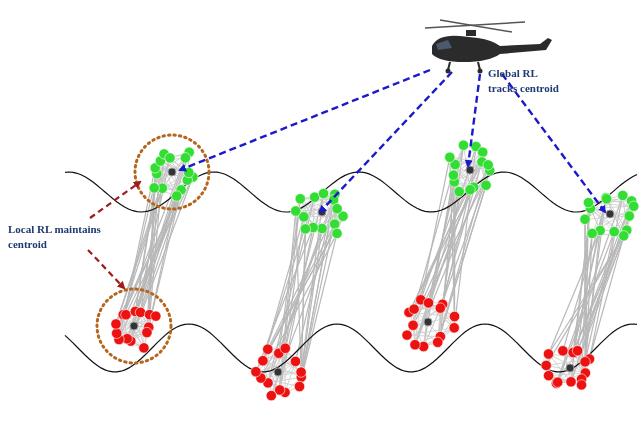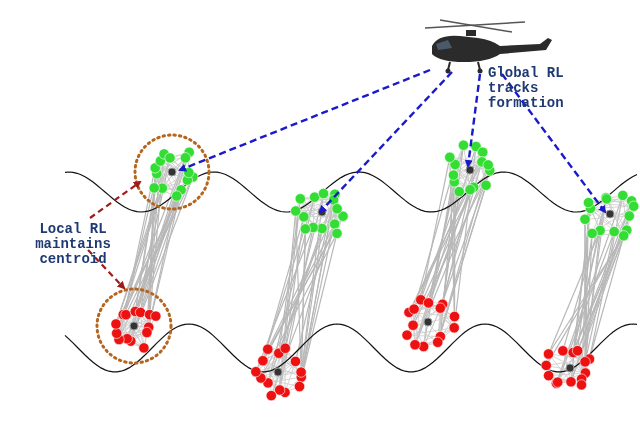--- a/index.html
+++ b/index.html
@@ -1,18 +1,18 @@
 <!DOCTYPE html>
 <html><head>
 <meta charset="utf-8">
 <style>
   html, body { margin: 0; padding: 0; background: #ffffff; }
   body { width: 640px; height: 426px; overflow: hidden; position: relative; font-family: "Liberation Sans", sans-serif; }
   #stage { position: absolute; left: 0; top: 0; width: 640px; height: 426px; }
-  .lbl { position: absolute; font-family: Liberation Mono, monospace; font-weight: bold; font-size: 14px; line-height: 15px; }
+  .lbl { position: absolute; font-family: Liberation Serif, serif; font-weight: bold; font-size: 11px; line-height: 15px; }
   #local-label { left: 8px; top: 222px; width: 130px; }
   #global-label { left: 488px; top: 66px; width: 120px; }
 </style>
 </head>
 <body>
 
 <div id="stage">
   <svg id="svg" width="640" height="426" viewBox="0 0 640 426">
     <defs>
       <marker id="arrow-blue" markerWidth="8" markerHeight="8" refX="6" refY="4" orient="auto" markerUnits="userSpaceOnUse">
@@ -630,21 +630,21 @@
         <path d="M432,46 Q438,34 460,36 L478,38 Q492,40 500,46 L540,44 L548,38 L552,40 L546,50 L500,54 Q488,62 464,62 Q440,62 432,54 Z" fill="#2b2b2b"></path>
         <path d="M436,44 L448,40 L452,48 L438,50 Z" fill="#4a5a6a"></path>
         <line x1="450" y1="62" x2="448" y2="70" stroke="#2b2b2b" stroke-width="2"></line>
         <line x1="478" y1="62" x2="480" y2="70" stroke="#2b2b2b" stroke-width="2"></line>
         <circle cx="448" cy="71" r="2.5" fill="#2b2b2b"></circle>
         <circle cx="480" cy="71" r="2.5" fill="#2b2b2b"></circle>
         <rect x="466" y="30" width="10" height="6" fill="#2b2b2b"></rect>
       </g>
   </svg>
 
-  <div id="local-label" class="lbl" style="color: rgb(31, 58, 115); text-align: center;">
+  <div id="local-label" class="lbl" style="color: rgb(31, 58, 115);">
     <div>Local RL maintains</div>
     <div>centroid</div>
   </div>
   <div id="global-label" class="lbl" style="color: rgb(31, 58, 115);">
     <div>Global RL</div>
-    <div>tracks formation</div>
+    <div>tracks centroid</div>
   </div>
 </div>
 
 </body></html>

